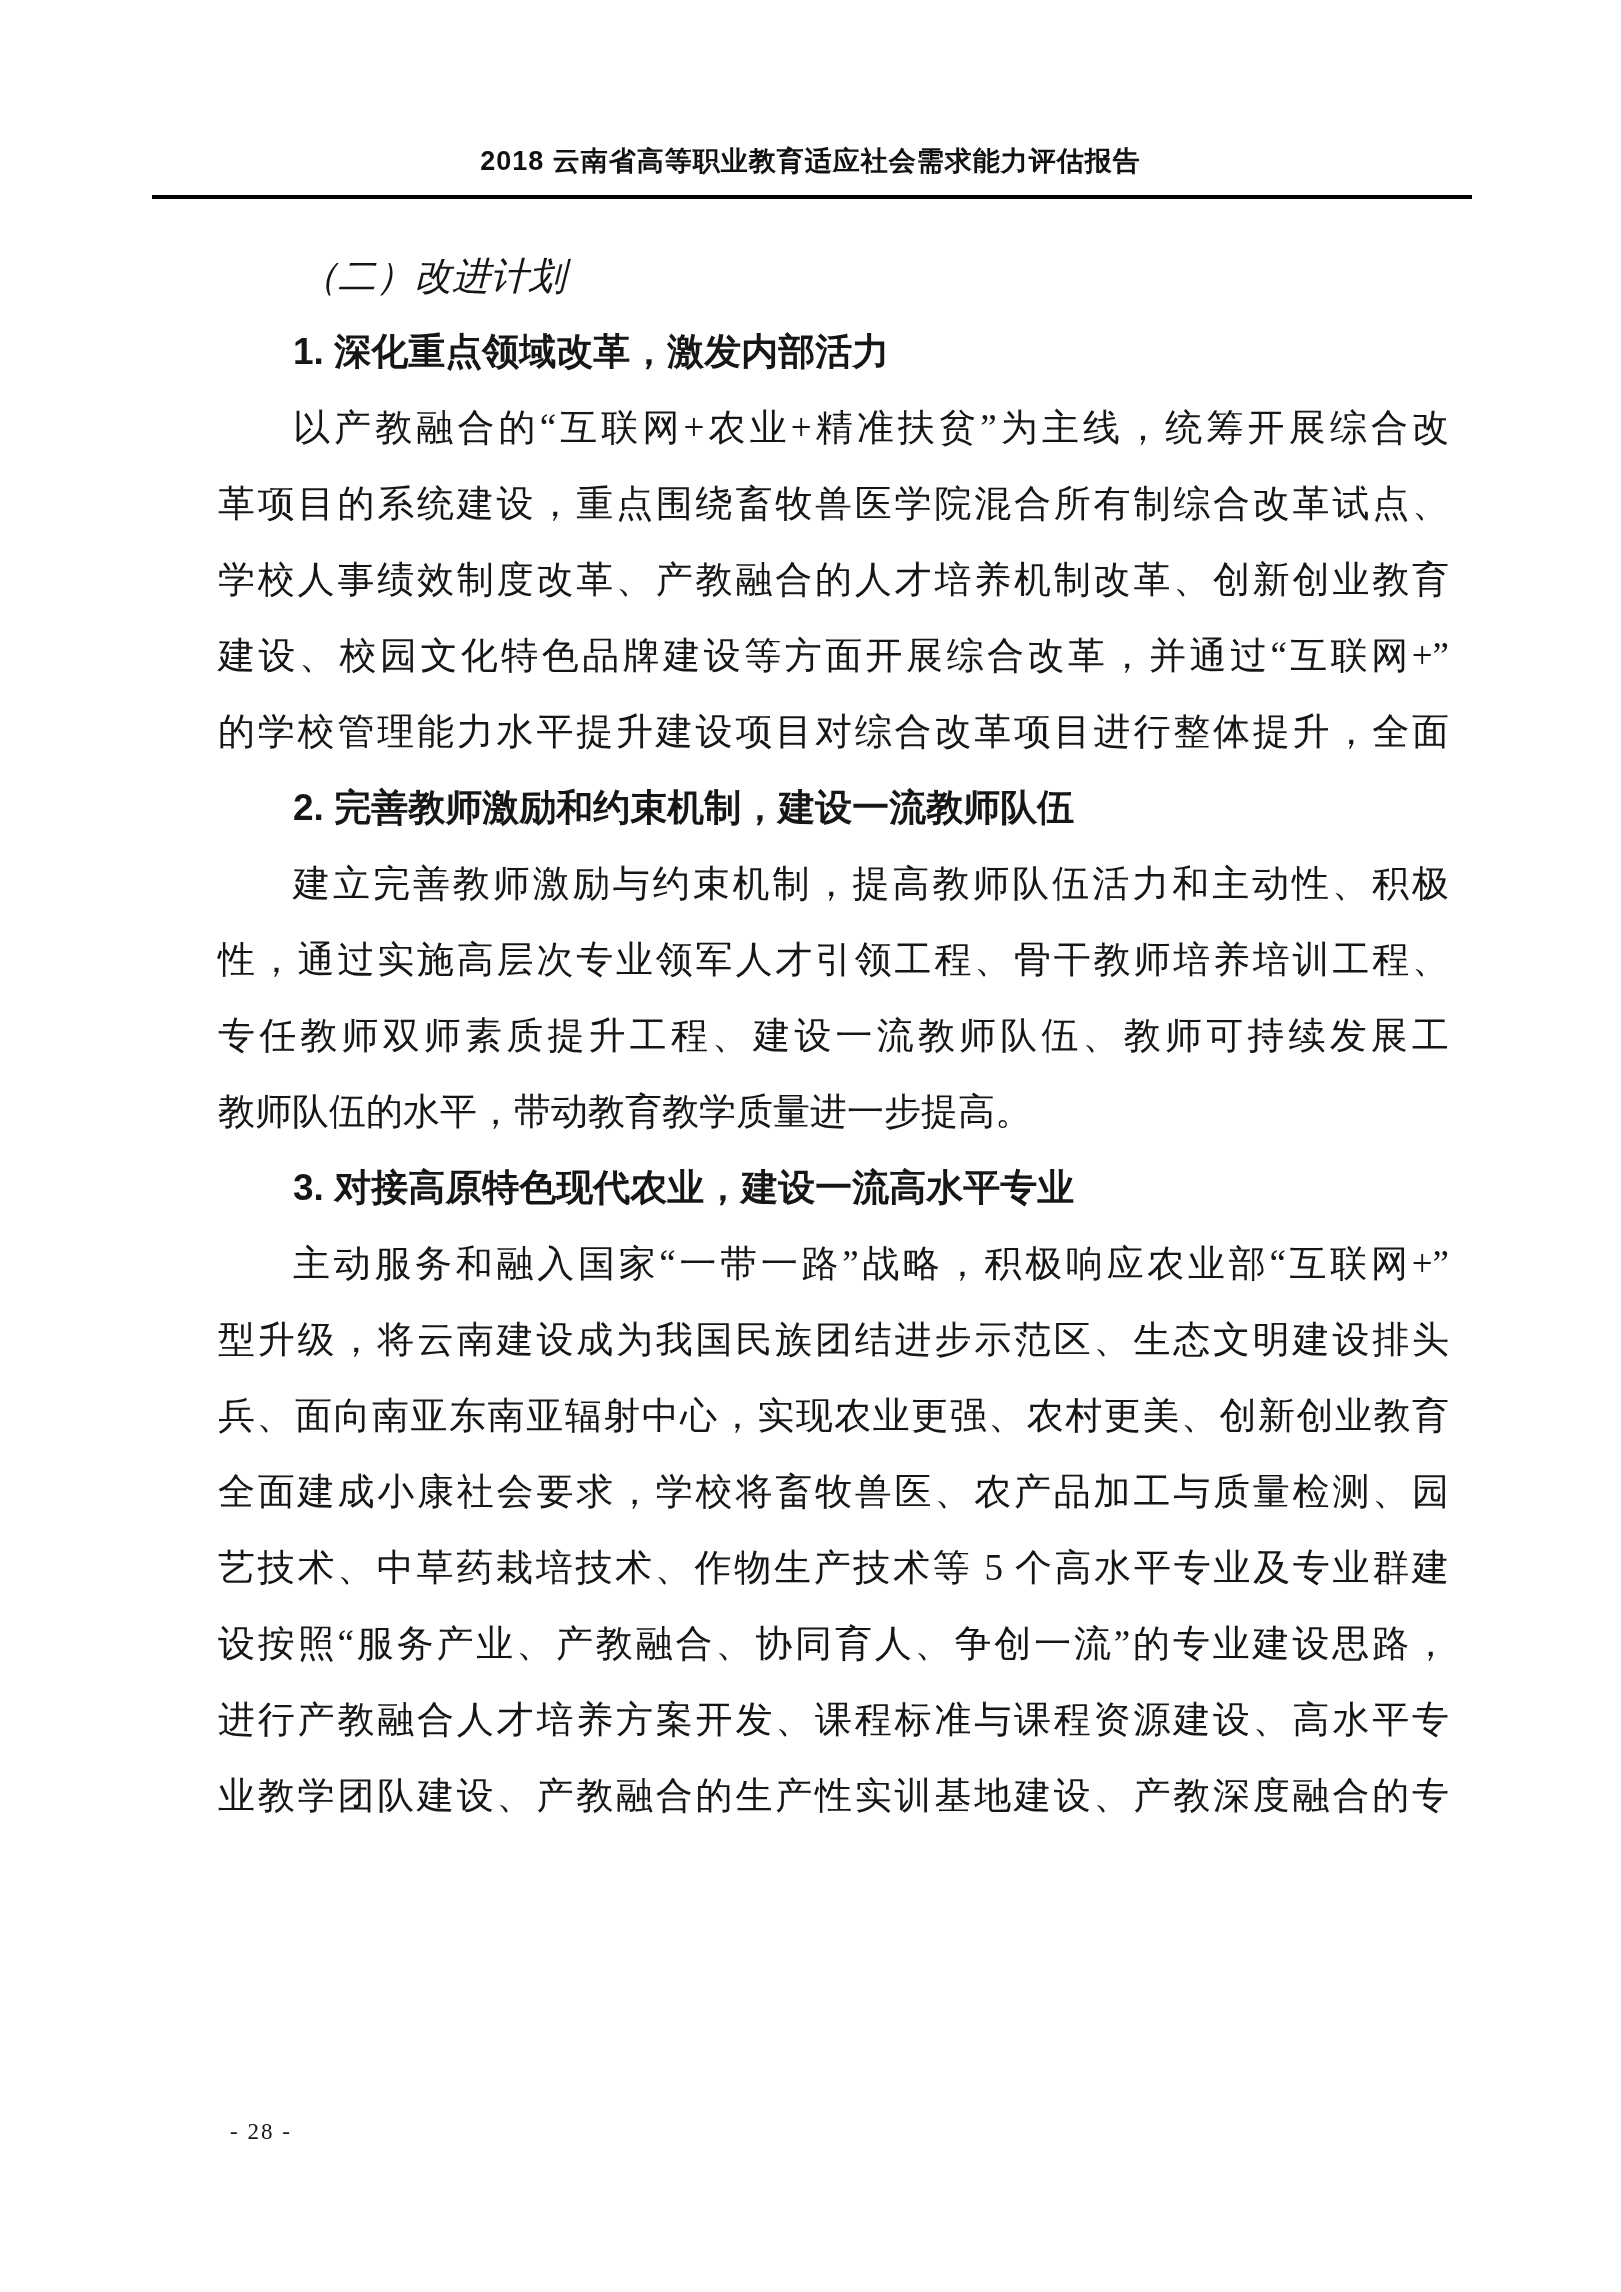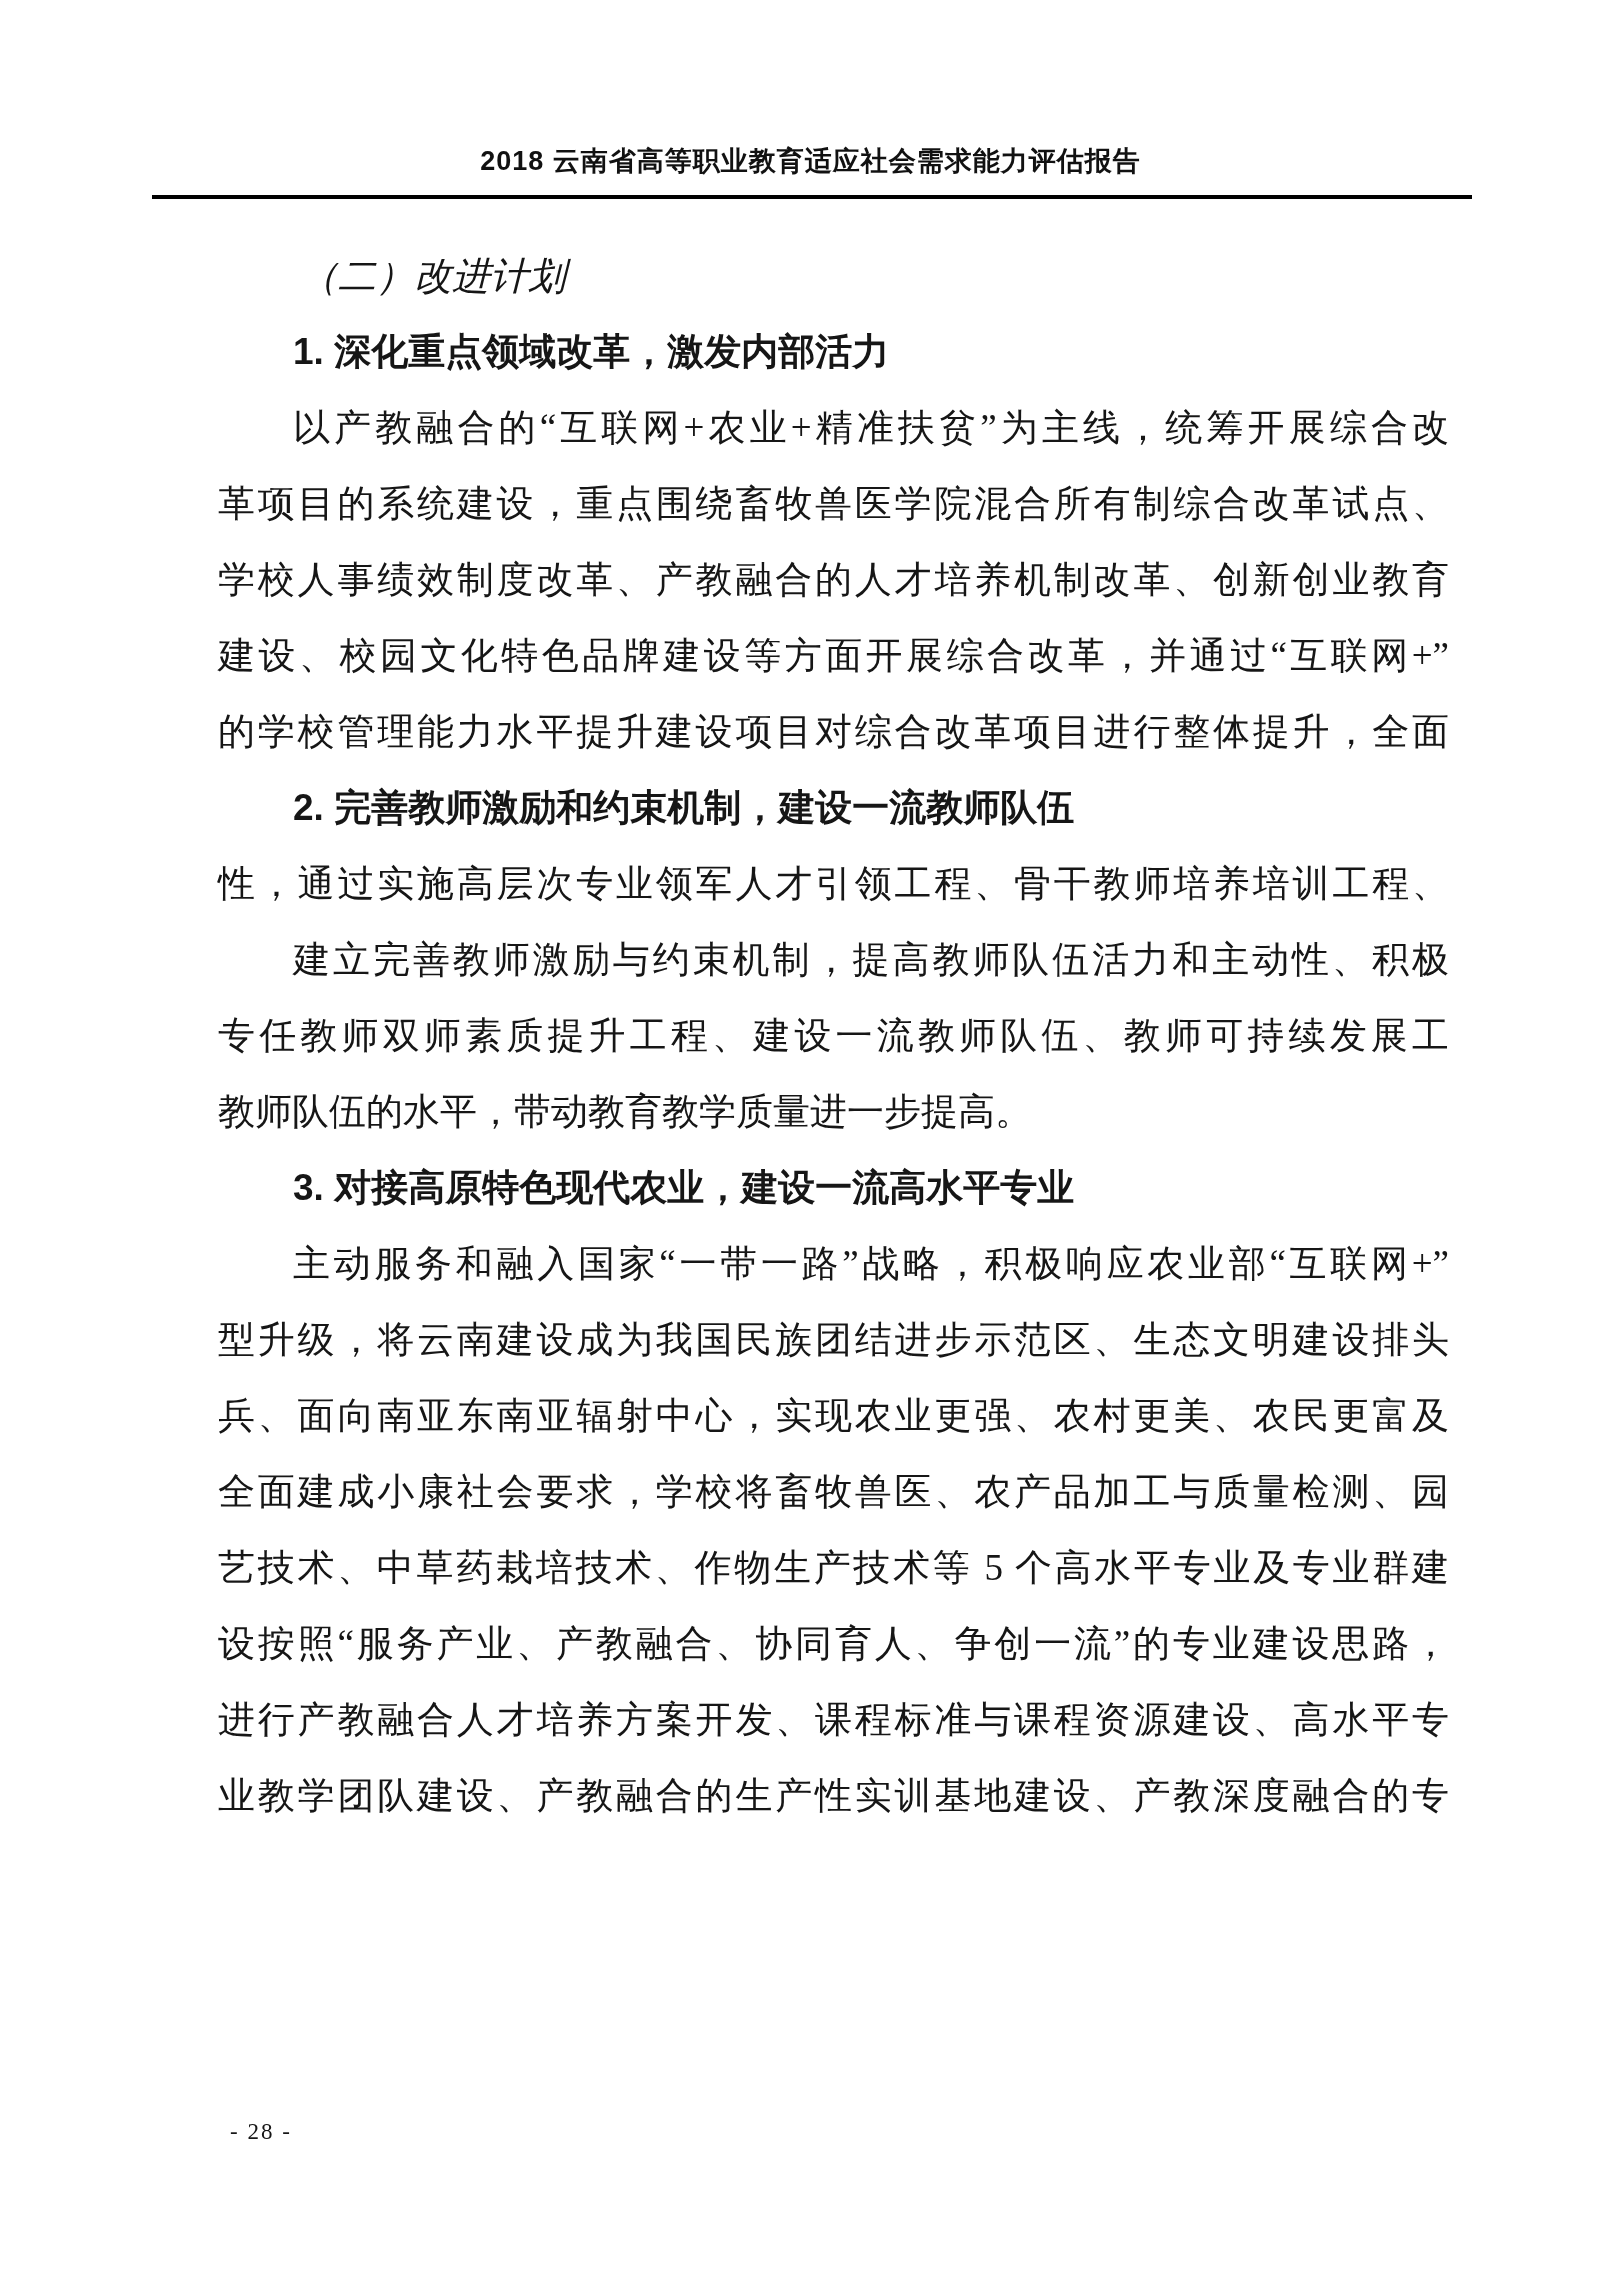--- a/index.html
+++ b/index.html
@@ -103,28 +103,28 @@
 
   <div class="content">
     <div class="row section">（二）改进计划</div>
     <div class="row heading">1. 深化重点领域改革，激发内部活力</div>
     <div class="row first">以产教融合的“互联网+农业+精准扶贫”为主线，统筹开展综合改</div>
     <div class="row body">革项目的系统建设，重点围绕畜牧兽医学院混合所有制综合改革试点、</div>
     <div class="row body">学校人事绩效制度改革、产教融合的人才培养机制改革、创新创业教育</div>
     <div class="row body">建设、校园文化特色品牌建设等方面开展综合改革，并通过“互联网+”</div>
     <div class="row body">的学校管理能力水平提升建设项目对综合改革项目进行整体提升，全面</div>
     <div class="row heading">2. 完善教师激励和约束机制，建设一流教师队伍</div>
+    <div class="row first">建立完善教师激励与约束机制，提高教师队伍活力和主动性、积极</div>
     <div class="row body">性，通过实施高层次专业领军人才引领工程、骨干教师培养培训工程、</div>
-    <div class="row first">建立完善教师激励与约束机制，提高教师队伍活力和主动性、积极</div>
     <div class="row body">专任教师双师素质提升工程、建设一流教师队伍、教师可持续发展工</div>
     <div class="row end">教师队伍的水平，带动教育教学质量进一步提高。</div>
     <div class="row heading">3. 对接高原特色现代农业，建设一流高水平专业</div>
     <div class="row first">主动服务和融入国家“一带一路”战略，积极响应农业部“互联网+”</div>
     <div class="row body">型升级，将云南建设成为我国民族团结进步示范区、生态文明建设排头</div>
-    <div class="row body">兵、面向南亚东南亚辐射中心，实现农业更强、农村更美、农民更富及</div>
+    <div class="row body">兵、面向南亚东南亚辐射中心，实现农业更强、农村更美、创新创业教育</div>
     <div class="row body">全面建成小康社会要求，学校将畜牧兽医、农产品加工与质量检测、园</div>
     <div class="row body">艺技术、中草药栽培技术、作物生产技术等 5 个高水平专业及专业群建</div>
     <div class="row body">设按照“服务产业、产教融合、协同育人、争创一流”的专业建设思路，</div>
     <div class="row body">进行产教融合人才培养方案开发、课程标准与课程资源建设、高水平专</div>
     <div class="row body">业教学团队建设、产教融合的生产性实训基地建设、产教深度融合的专</div>
   </div>
 
   <div class="footer-page-number">- 28 -</div>
 
 </div>

